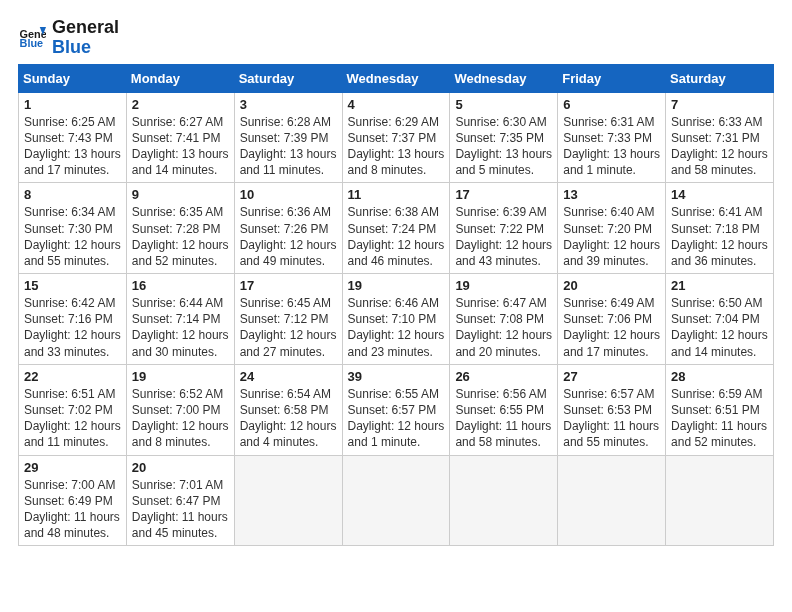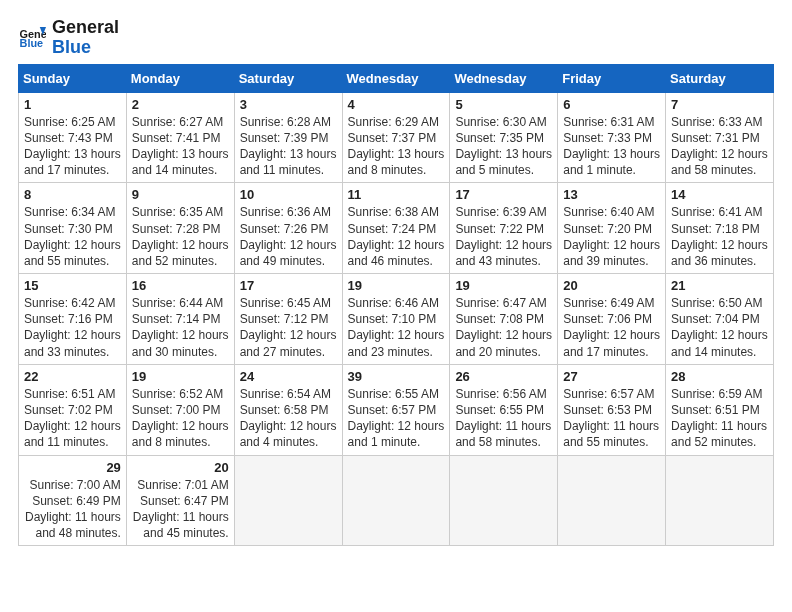--- a/index.html
+++ b/index.html
@@ -80,21 +80,20 @@
     .cell-content {
       font-size: 12px;
       line-height: 1.35;
       color: #333;
     }
     .empty-cell {
       background: #f5f5f5;
     }
     tbody tr:last-child td {
       height: 70px;
-      text-align: right;
     }
   </style>
 </head>
 <body>
 
 <div class="container">
   <div class="header-row">
     <div class="logo">
       <svg class="logo-icon" viewBox="0 0 36 36">
         <text x="2" y="18" font-size="14" font-weight="bold" fill="#1a1a1a">General</text>

